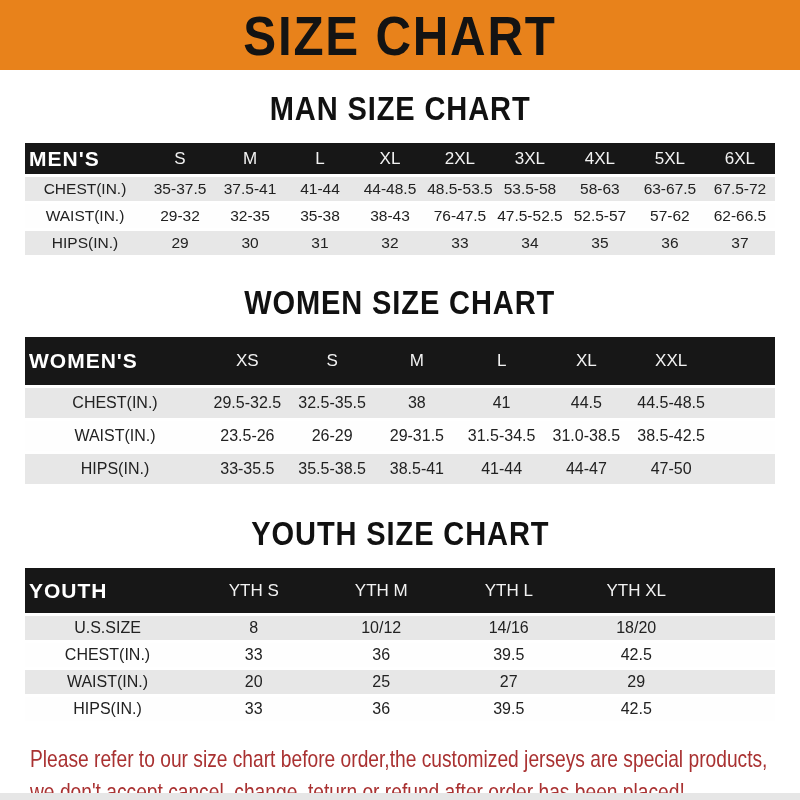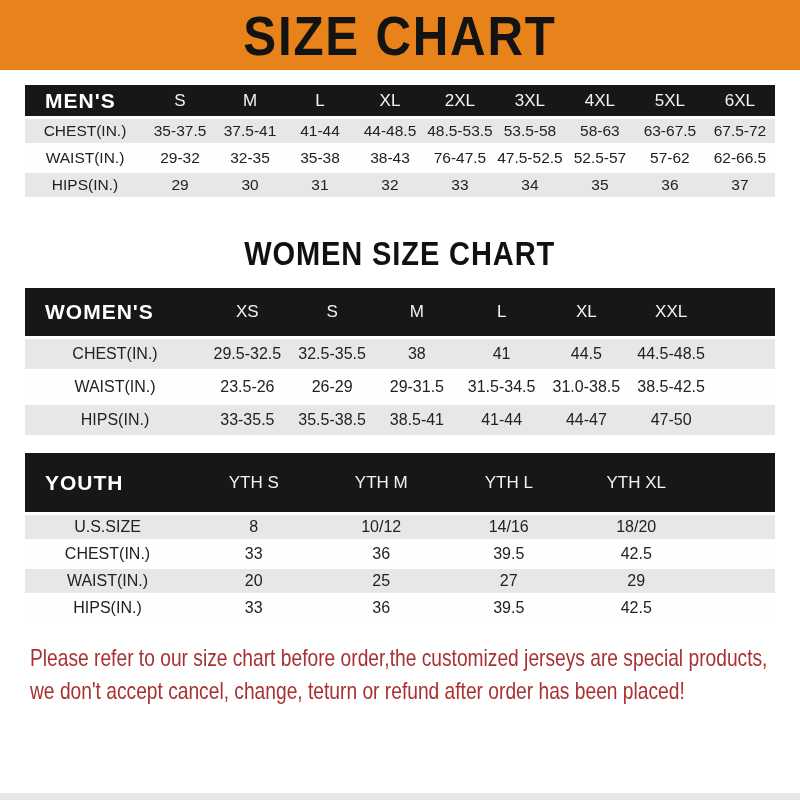--- a/index.html
+++ b/index.html
@@ -17,25 +17,25 @@
   .section-title { text-align: center; margin-top: 20px; }
   .section-title span { display: inline-block; color: #111; font-weight: bold;
     font-size: 33px; letter-spacing: 1px; transform: scaleX(0.88); white-space: nowrap; }
 
   
   table.size-table { width: 750px; margin: 12px auto 0 auto;
     border-collapse: separate; border-spacing: 0 3px; table-layout: fixed; }
   table.size-table th, table.size-table td { text-align: center; vertical-align: middle;
     white-space: nowrap; overflow: visible; }
   tr.head th { background: #171717; color: #F2F2F2; font-weight: normal; font-size: 17px; }
-  tr.head th.hlabel { text-align: left; padding-left: 20px; font-weight: bold;
+  tr.head th.hlabel { text-align: left; padding-left: 4px; font-weight: bold;
     font-size: 21px; letter-spacing: 1px; color: #ffffff; }
   .men   tr.head th { height: 31px; }
   .women tr.head th { height: 48px; margin-left: 44px; }
-  .youth tr.head th { height: 59px; }
+  .youth tr.head th { height: 45px; }
   td { font-size: 15.5px; color: #222; }
   .men   td { height: 24px; }
   .women td { height: 30px; font-size: 16px; }
   .youth td { height: 24px; font-size: 16px; }
   tr.r-gray  td { background: #E7E7E7; }
   tr.r-white td { background: #FEFEFE; }
   td.filler { background: inherit; }
 
   
   .men   col.c-label { width: 16%; }  .men   col.c-data { width: 9.33%; }
@@ -52,20 +52,23 @@
 </style>
 </head>
 <body>
 
 <div class="page">
 
   <header class="banner">
     <span>SIZE CHART</span>
   </header>
 
+  <div class="section-title">
+    <span>MAN SIZE CHART</span>
+  </div>
   <table class="size-table men">
     <colgroup>
         <col class="c-label">
         <col class="c-data">
         <col class="c-data">
         <col class="c-data">
         <col class="c-data">
         <col class="c-data">
         <col class="c-data">
         <col class="c-data">
@@ -119,21 +122,21 @@
         <td>32</td>
         <td>33</td>
         <td>34</td>
         <td>35</td>
         <td>36</td>
         <td>37</td>
       </tr>
     </tbody>
   </table>
 
-  <div class="section-title" style="margin-top:35px;text-align:center;">
+  <div class="section-title" style="margin-top:26px;text-align:center;">
     <span>WOMEN SIZE CHART</span>
   </div>
   <table class="size-table women">
     <colgroup>
         <col class="c-label">
         <col class="c-data">
         <col class="c-data">
         <col class="c-data">
         <col class="c-data">
         <col class="c-data">
@@ -179,20 +182,23 @@
         <td>35.5-38.5</td>
         <td>38.5-41</td>
         <td>41-44</td>
         <td>44-47</td>
         <td>47-50</td>
         <td class="filler"></td>
       </tr>
     </tbody>
   </table>
 
+  <div class="section-title" style="margin-top:28px;">
+    <span>YOUTH SIZE CHART</span>
+  </div>
   <table class="size-table youth">
     <colgroup>
         <col class="c-label">
         <col class="c-data">
         <col class="c-data">
         <col class="c-data">
         <col class="c-data">
         <col class="c-fill">
       </colgroup>
     <thead>

